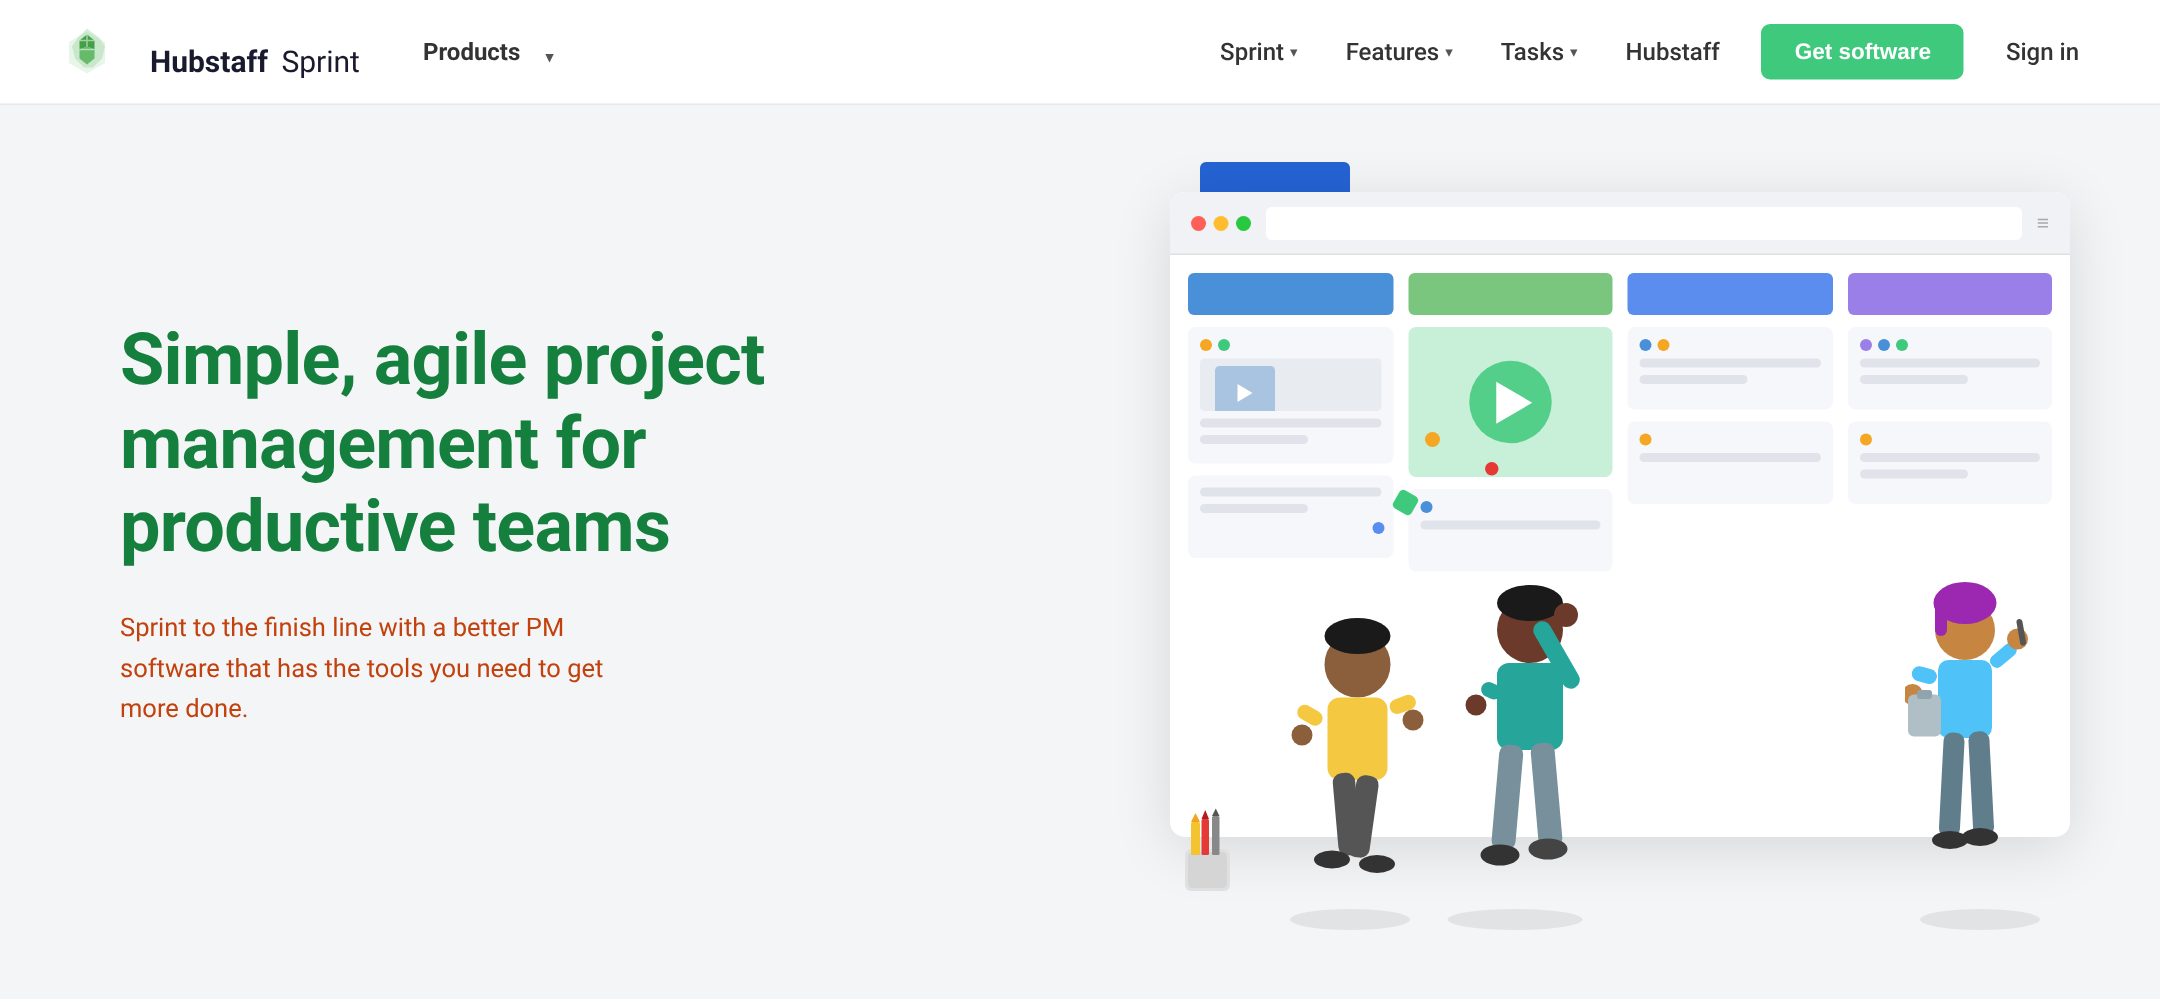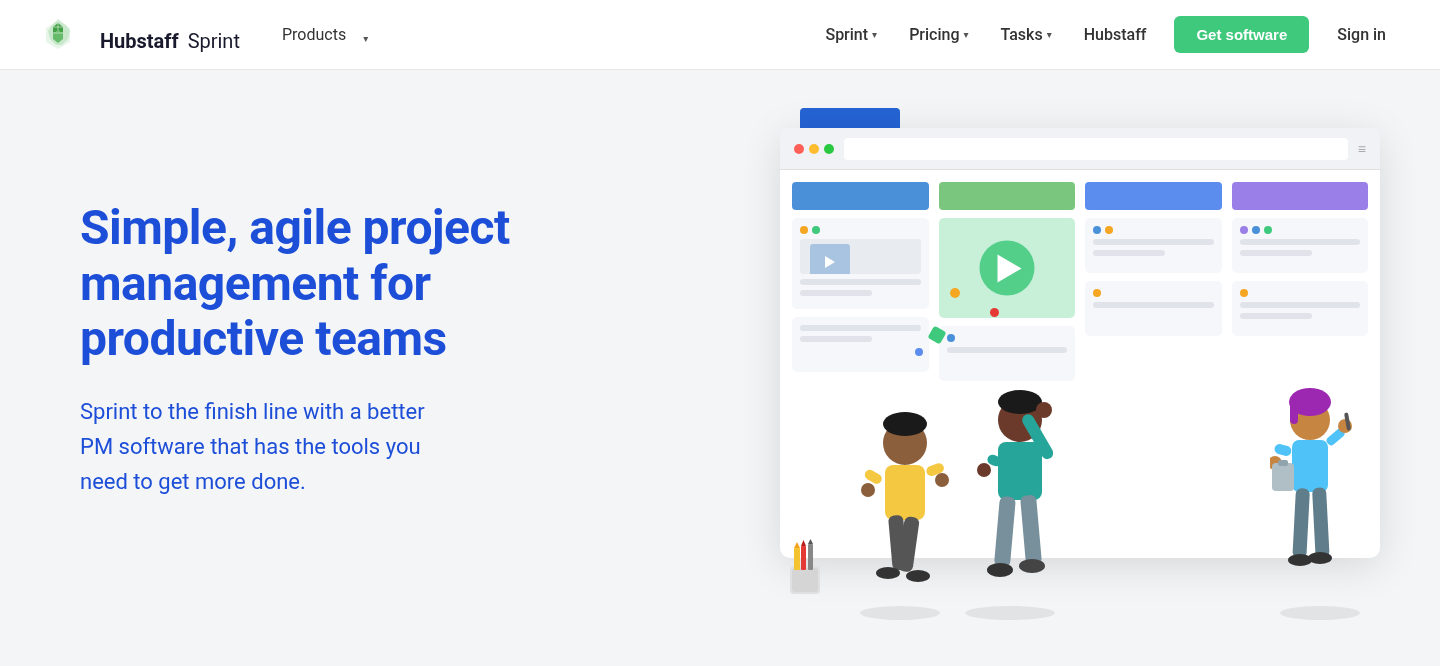--- a/index.html
+++ b/index.html
@@ -36,21 +36,21 @@
     .logo-hubstaff { font-weight: 700; color: #1a1a2e; }
     .logo-tasks { font-weight: 400; color: #1a1a2e; }
     .nav-products {
       display: flex;
       align-items: flex-end;
       gap: 17px;
       font-size: 16px;
       color: #333;
       cursor: pointer;
       padding: 8px 12px;
-      font-weight: 400;
+      font-weight: 700;
     }
     .nav-products .chevron {
       font-size: 10px;
       color: #555;
     }
     .nav-right {
       margin-left: auto;
       display: flex;
       align-items: center;
       gap: 4px;
@@ -96,28 +96,28 @@
       position: relative;
       overflow: hidden;
     }
     .hero-content {
       max-width: 480px;
       z-index: 2;
     }
     .hero-title {
       font-size: 48px;
       font-weight: 700;
-      color: #1d4ed8;
+      color: #15803d;
       line-height: 1.15;
       margin-bottom: 28px;
       letter-spacing: -0.5px;
     }
     .hero-subtitle {
-      font-size: 22px;
-      color: #1d4ed8;
+      font-size: 17px;
+      color: #c2410c;
       line-height: 1.6;
       margin-bottom: 36px;
       max-width: 360px;
     }
     .btn-signup {
       background: #3ec97c;
       color: #fff;
       border: none;
       border-radius: 6px;
       padding: 16px 36px;
@@ -341,21 +341,21 @@
     <span>Products</span>
     <span class="chevron">▾</span>
   </nav>
 
   <div class="nav-right">
     <div class="nav-item">
       <span>Sprint</span>
       <span class="chevron">▾</span>
     </div>
     <div class="nav-item">
-      <span>Pricing</span>
+      <span>Features</span>
       <span class="chevron">▾</span>
     </div>
     <div class="nav-item">
       <span>Tasks</span>
       <span class="chevron">▾</span>
     </div>
     <div class="nav-item">
       <span>Hubstaff</span>
     </div>
     <button class="btn-get-started">Get software</button>

